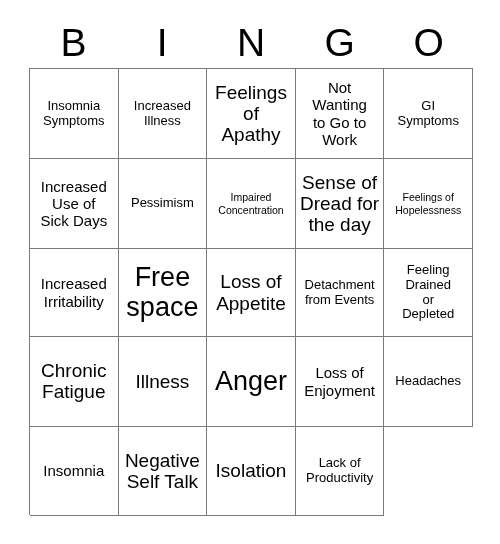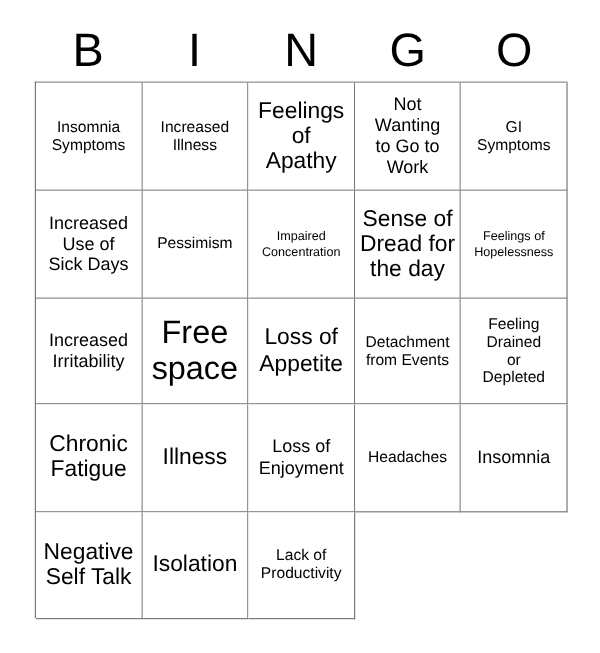--- a/index.html
+++ b/index.html
@@ -175,20 +175,23 @@
 Depleted</span>
       </div>
     <div class="cell" style="border-color: rgb(122, 122, 122);">
         <span class="cell-text fs-xl">Chronic
 Fatigue</span>
       </div>
     <div class="cell" style="border-color: rgb(122, 122, 122);">
         <span class="cell-text fs-lg">Illness</span>
       </div>
     <div class="cell" style="border-color: rgb(122, 122, 122);">
+        <span class="cell-text fs-xxl">Anger</span>
+      </div>
+    <div class="cell" style="border-color: rgb(122, 122, 122);">
         <span class="cell-text fs-md">Loss of
 Enjoyment</span>
       </div>
 
     <div class="cell" style="border-color: rgb(122, 122, 122); justify-content: flex-end;">
         <span class="cell-text fs-sm">Headaches</span>
       </div>
     <div class="cell" style="border-color: rgb(122, 122, 122);">
         <span class="cell-text fs-md">Insomnia</span>
       </div>

